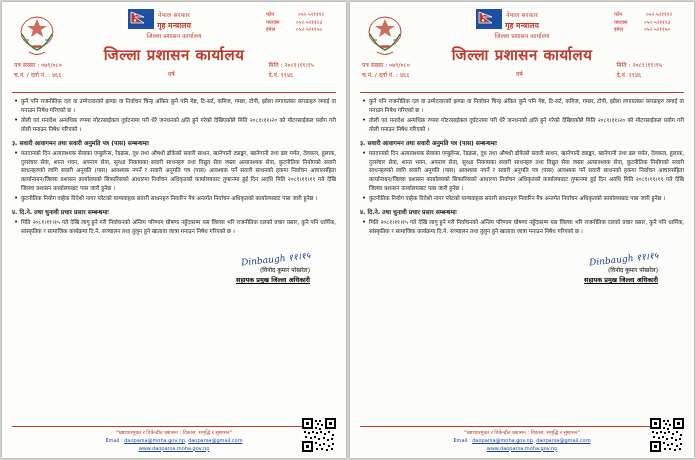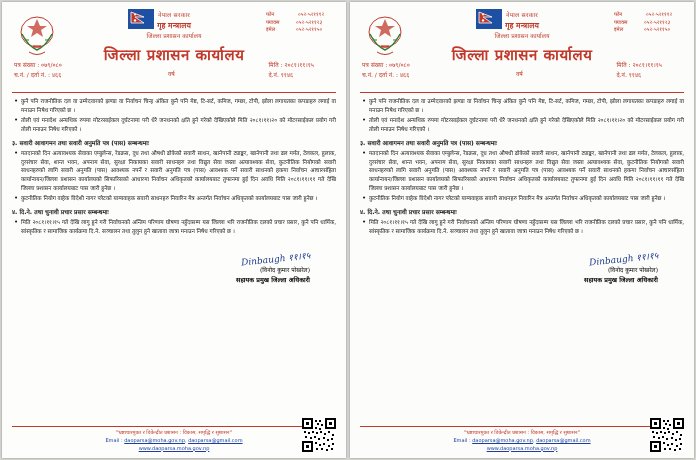--- a/index.html
+++ b/index.html
@@ -117,21 +117,21 @@
   .sig .scribble {
     font-family: "DejaVu Serif", serif;
     font-size: 9px;
     font-style: italic;
     color: #1b3a8a;
     transform: rotate(-6deg);
     display: inline-block;
     margin-bottom: 1px;
   }
   .sig .name { font-size: 6px; }
-  .sig .post { font-size: 6.4px; font-weight: bold; margin-top: 1px;}
+  .sig .post { font-size: 6.4px; font-weight: bold; margin-top: 1px; text-decoration: underline;}
 
   
   .footer {
     position: absolute;
     left: 10px; right: 10px; bottom: 6px;
   }
   .footer .slogan {
     text-align: center;
     font-size: 5px;
     color: #c0392b;

